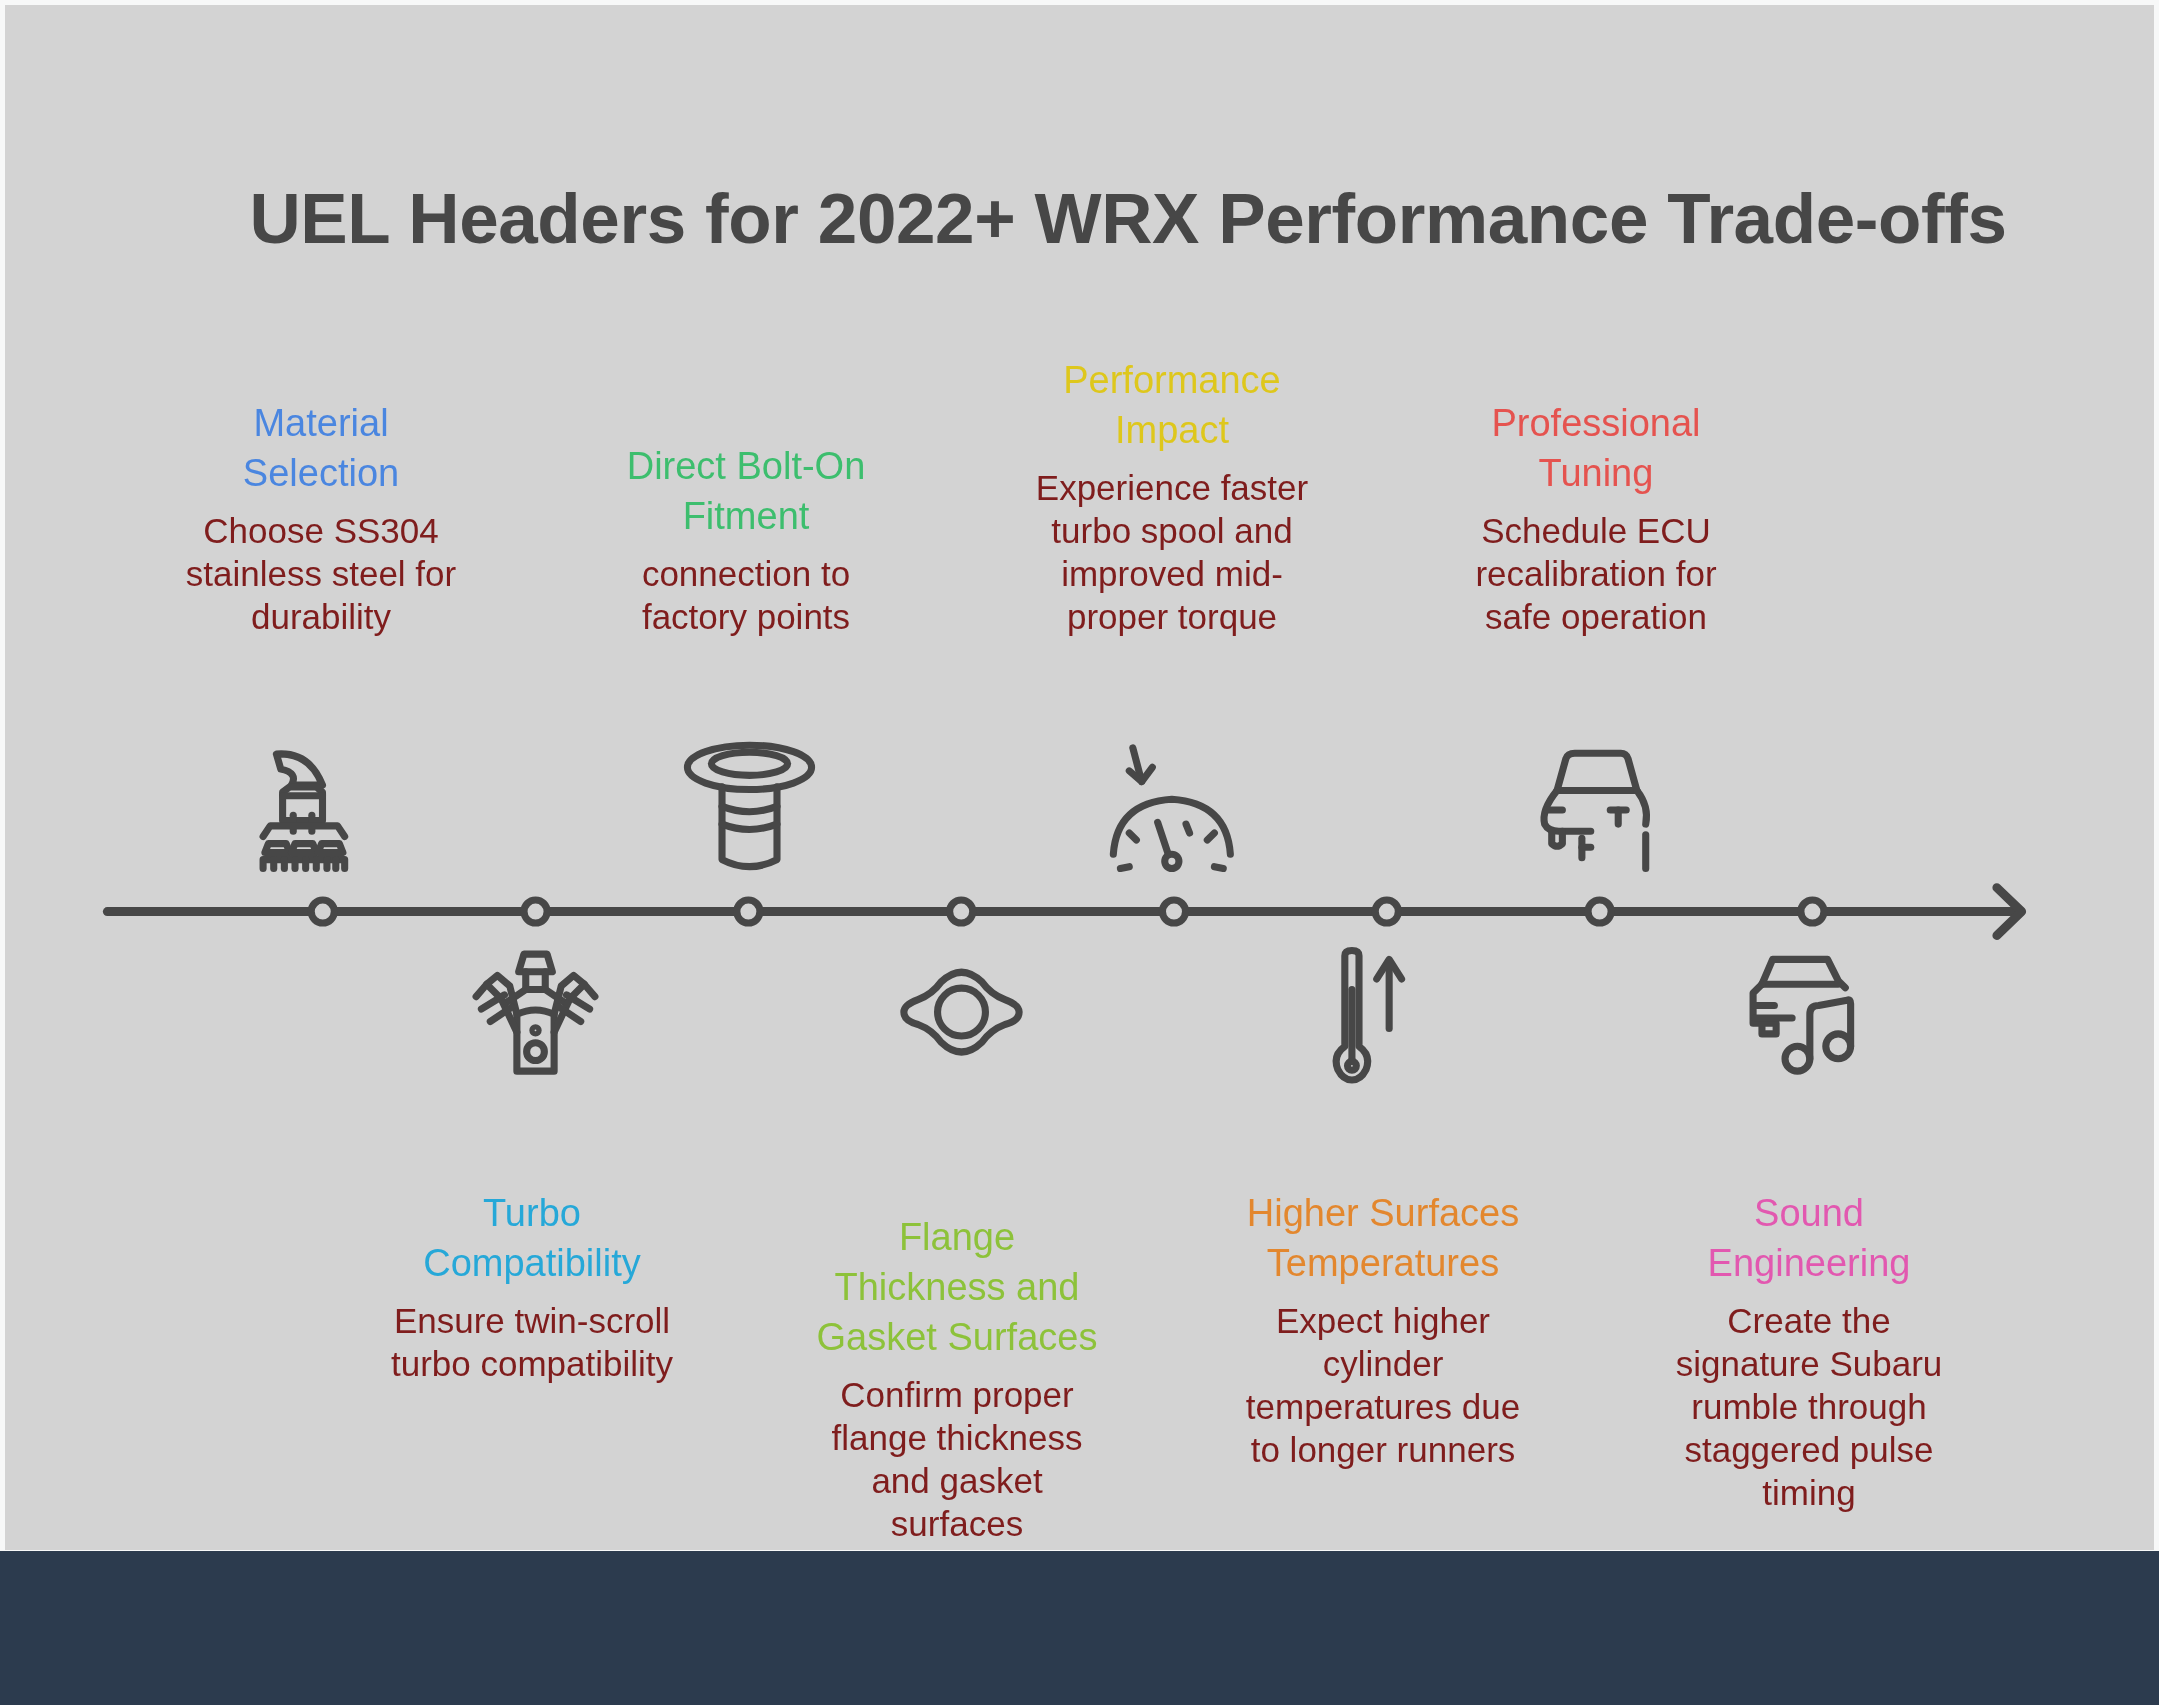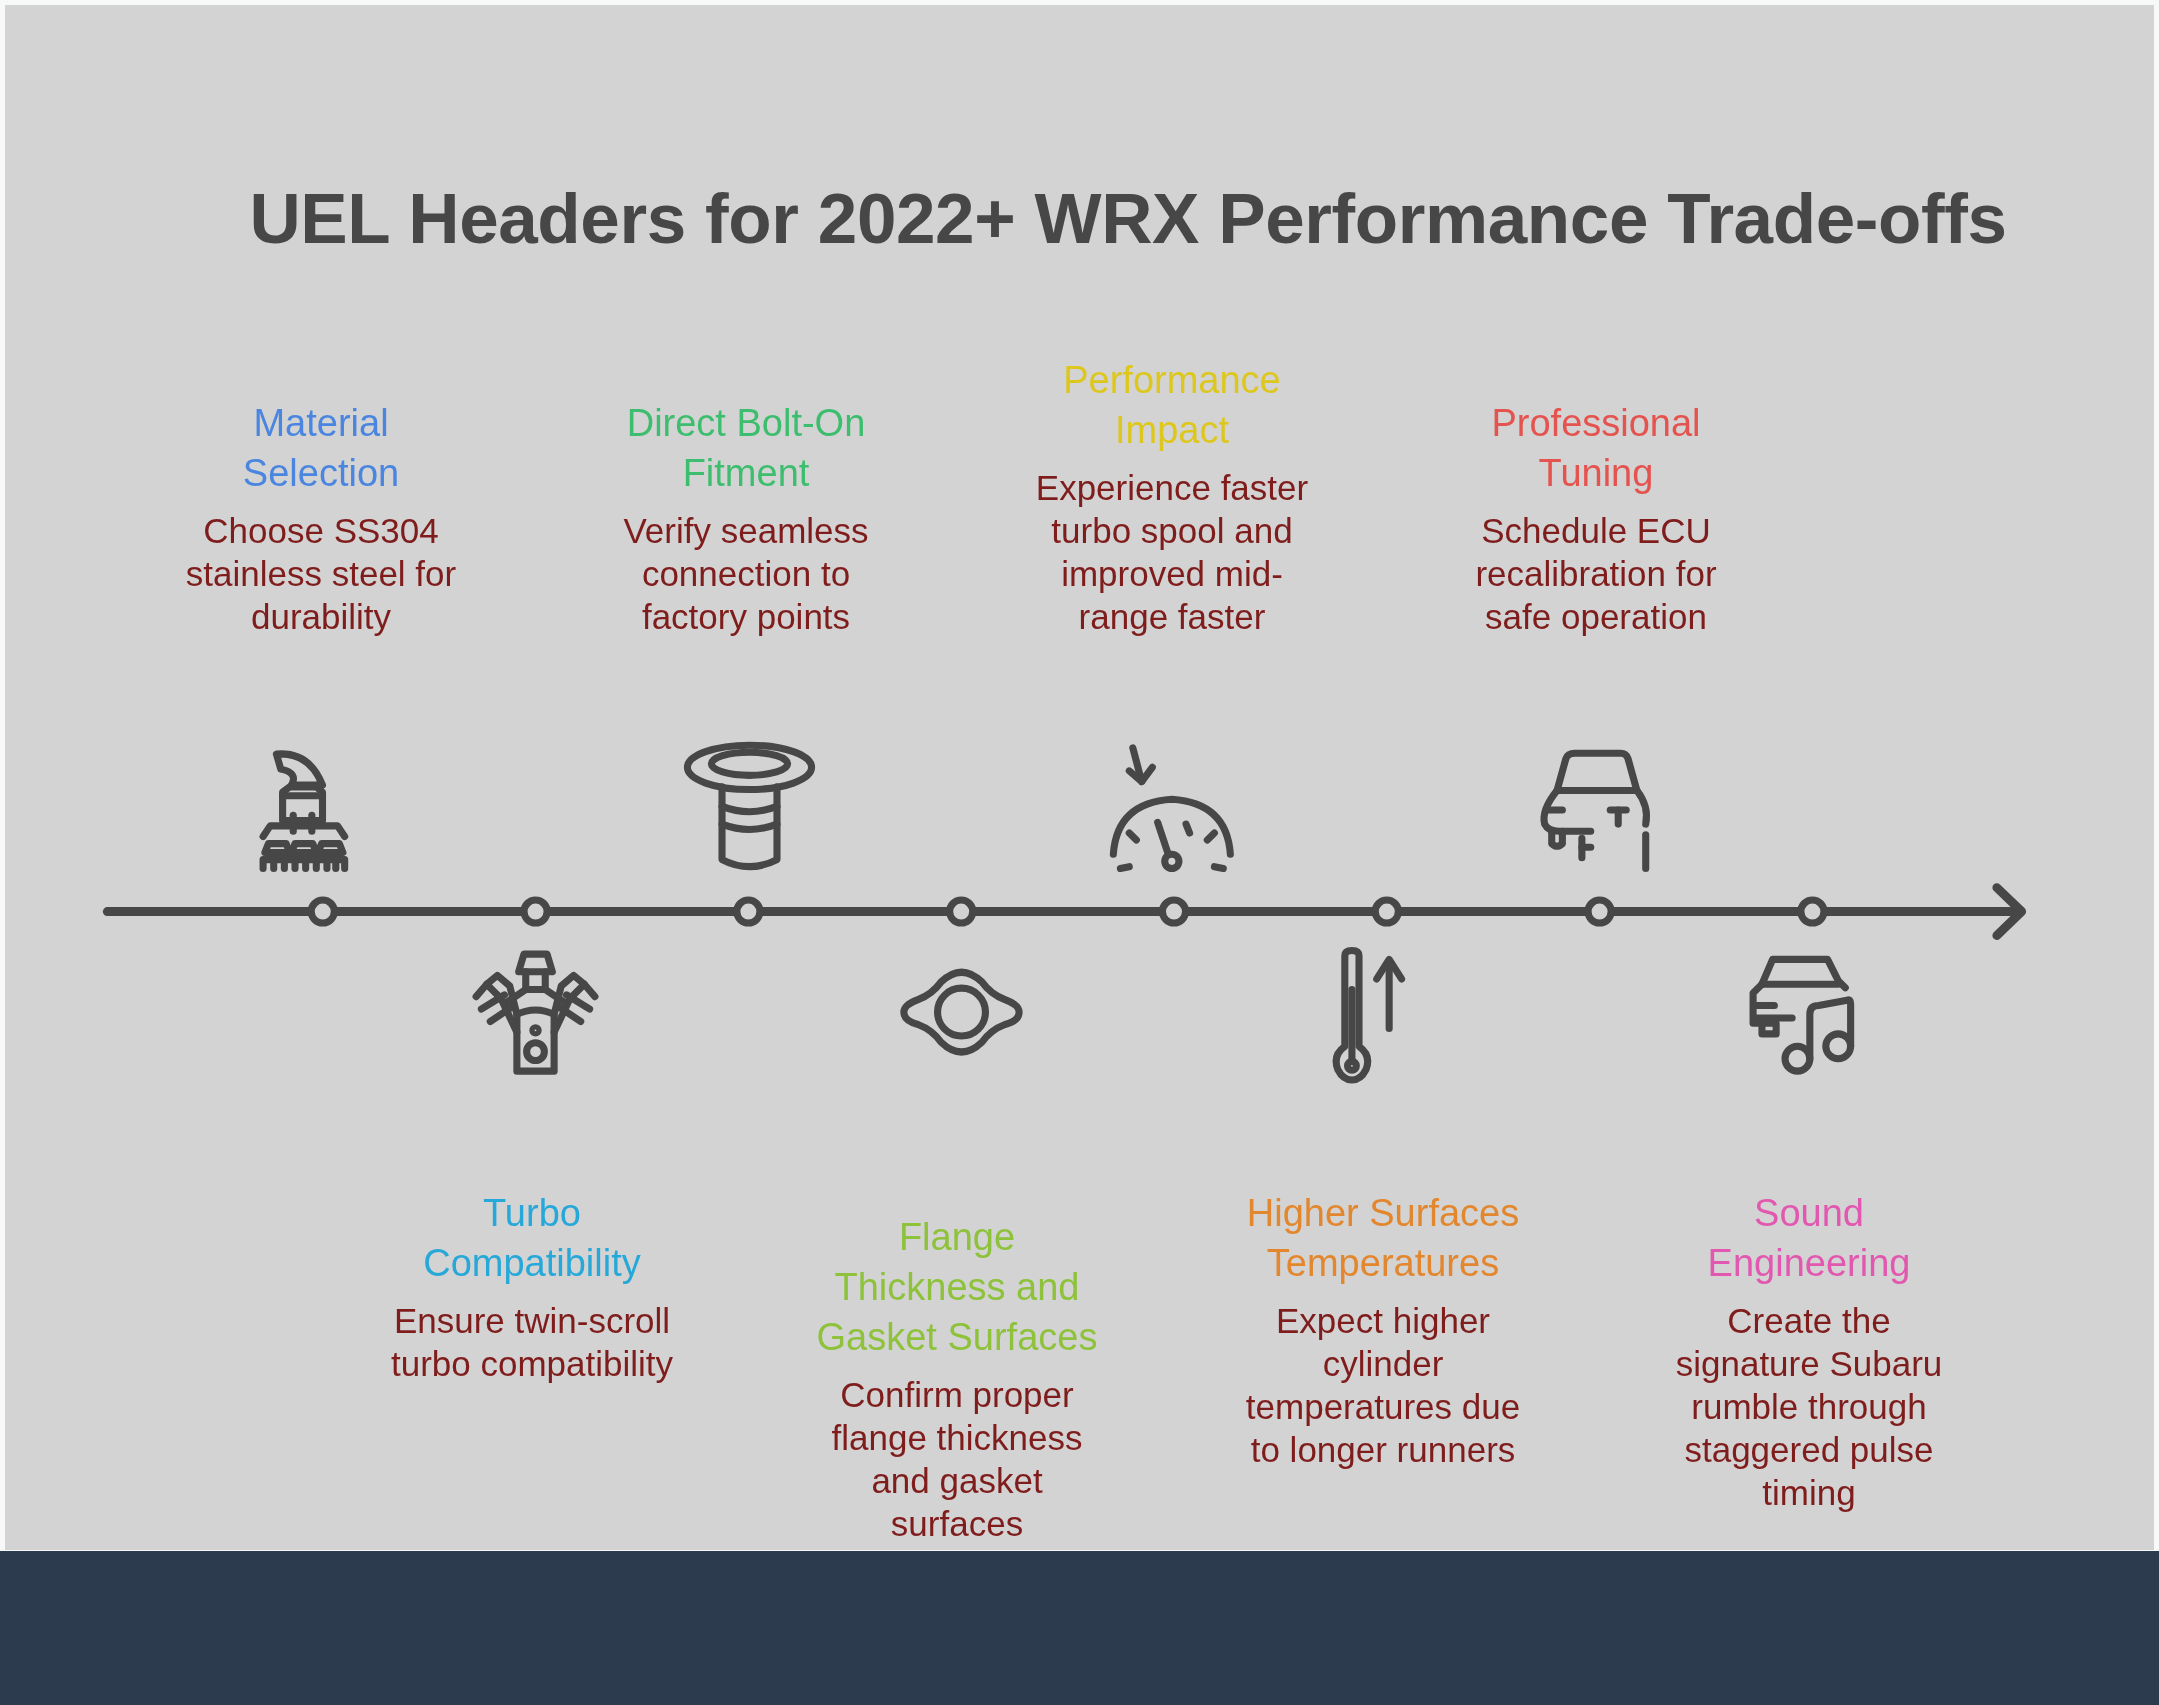--- a/index.html
+++ b/index.html
@@ -120,36 +120,35 @@
     <div>durability</div>
   </div>
 </div>
 
 <div class="item top" style="left:560px; top:372px; height:266px;">
   <div class="heading" style="color:#3DBE6E;">
     <div>Direct Bolt-On</div>
     <div>Fitment</div>
   </div>
   <div class="body">
-    <div>Verify seamless</div>
     <div>connection to</div>
     <div>factory points</div>
   </div>
 </div>
 
 <div class="item top" style="left:986px; top:328px; height:310px;">
   <div class="heading" style="color:#DEC71C;">
     <div>Performance</div>
     <div>Impact</div>
   </div>
   <div class="body">
     <div>Experience faster</div>
     <div>turbo spool and</div>
     <div>improved mid-</div>
-    <div>range faster</div>
+    <div>proper torque</div>
   </div>
 </div>
 
 <div class="item top" style="left:1410px; top:372px; height:266px;">
   <div class="heading" style="color:#E5534F;">
     <div>Professional</div>
     <div>Tuning</div>
   </div>
   <div class="body">
     <div>Schedule ECU</div>

